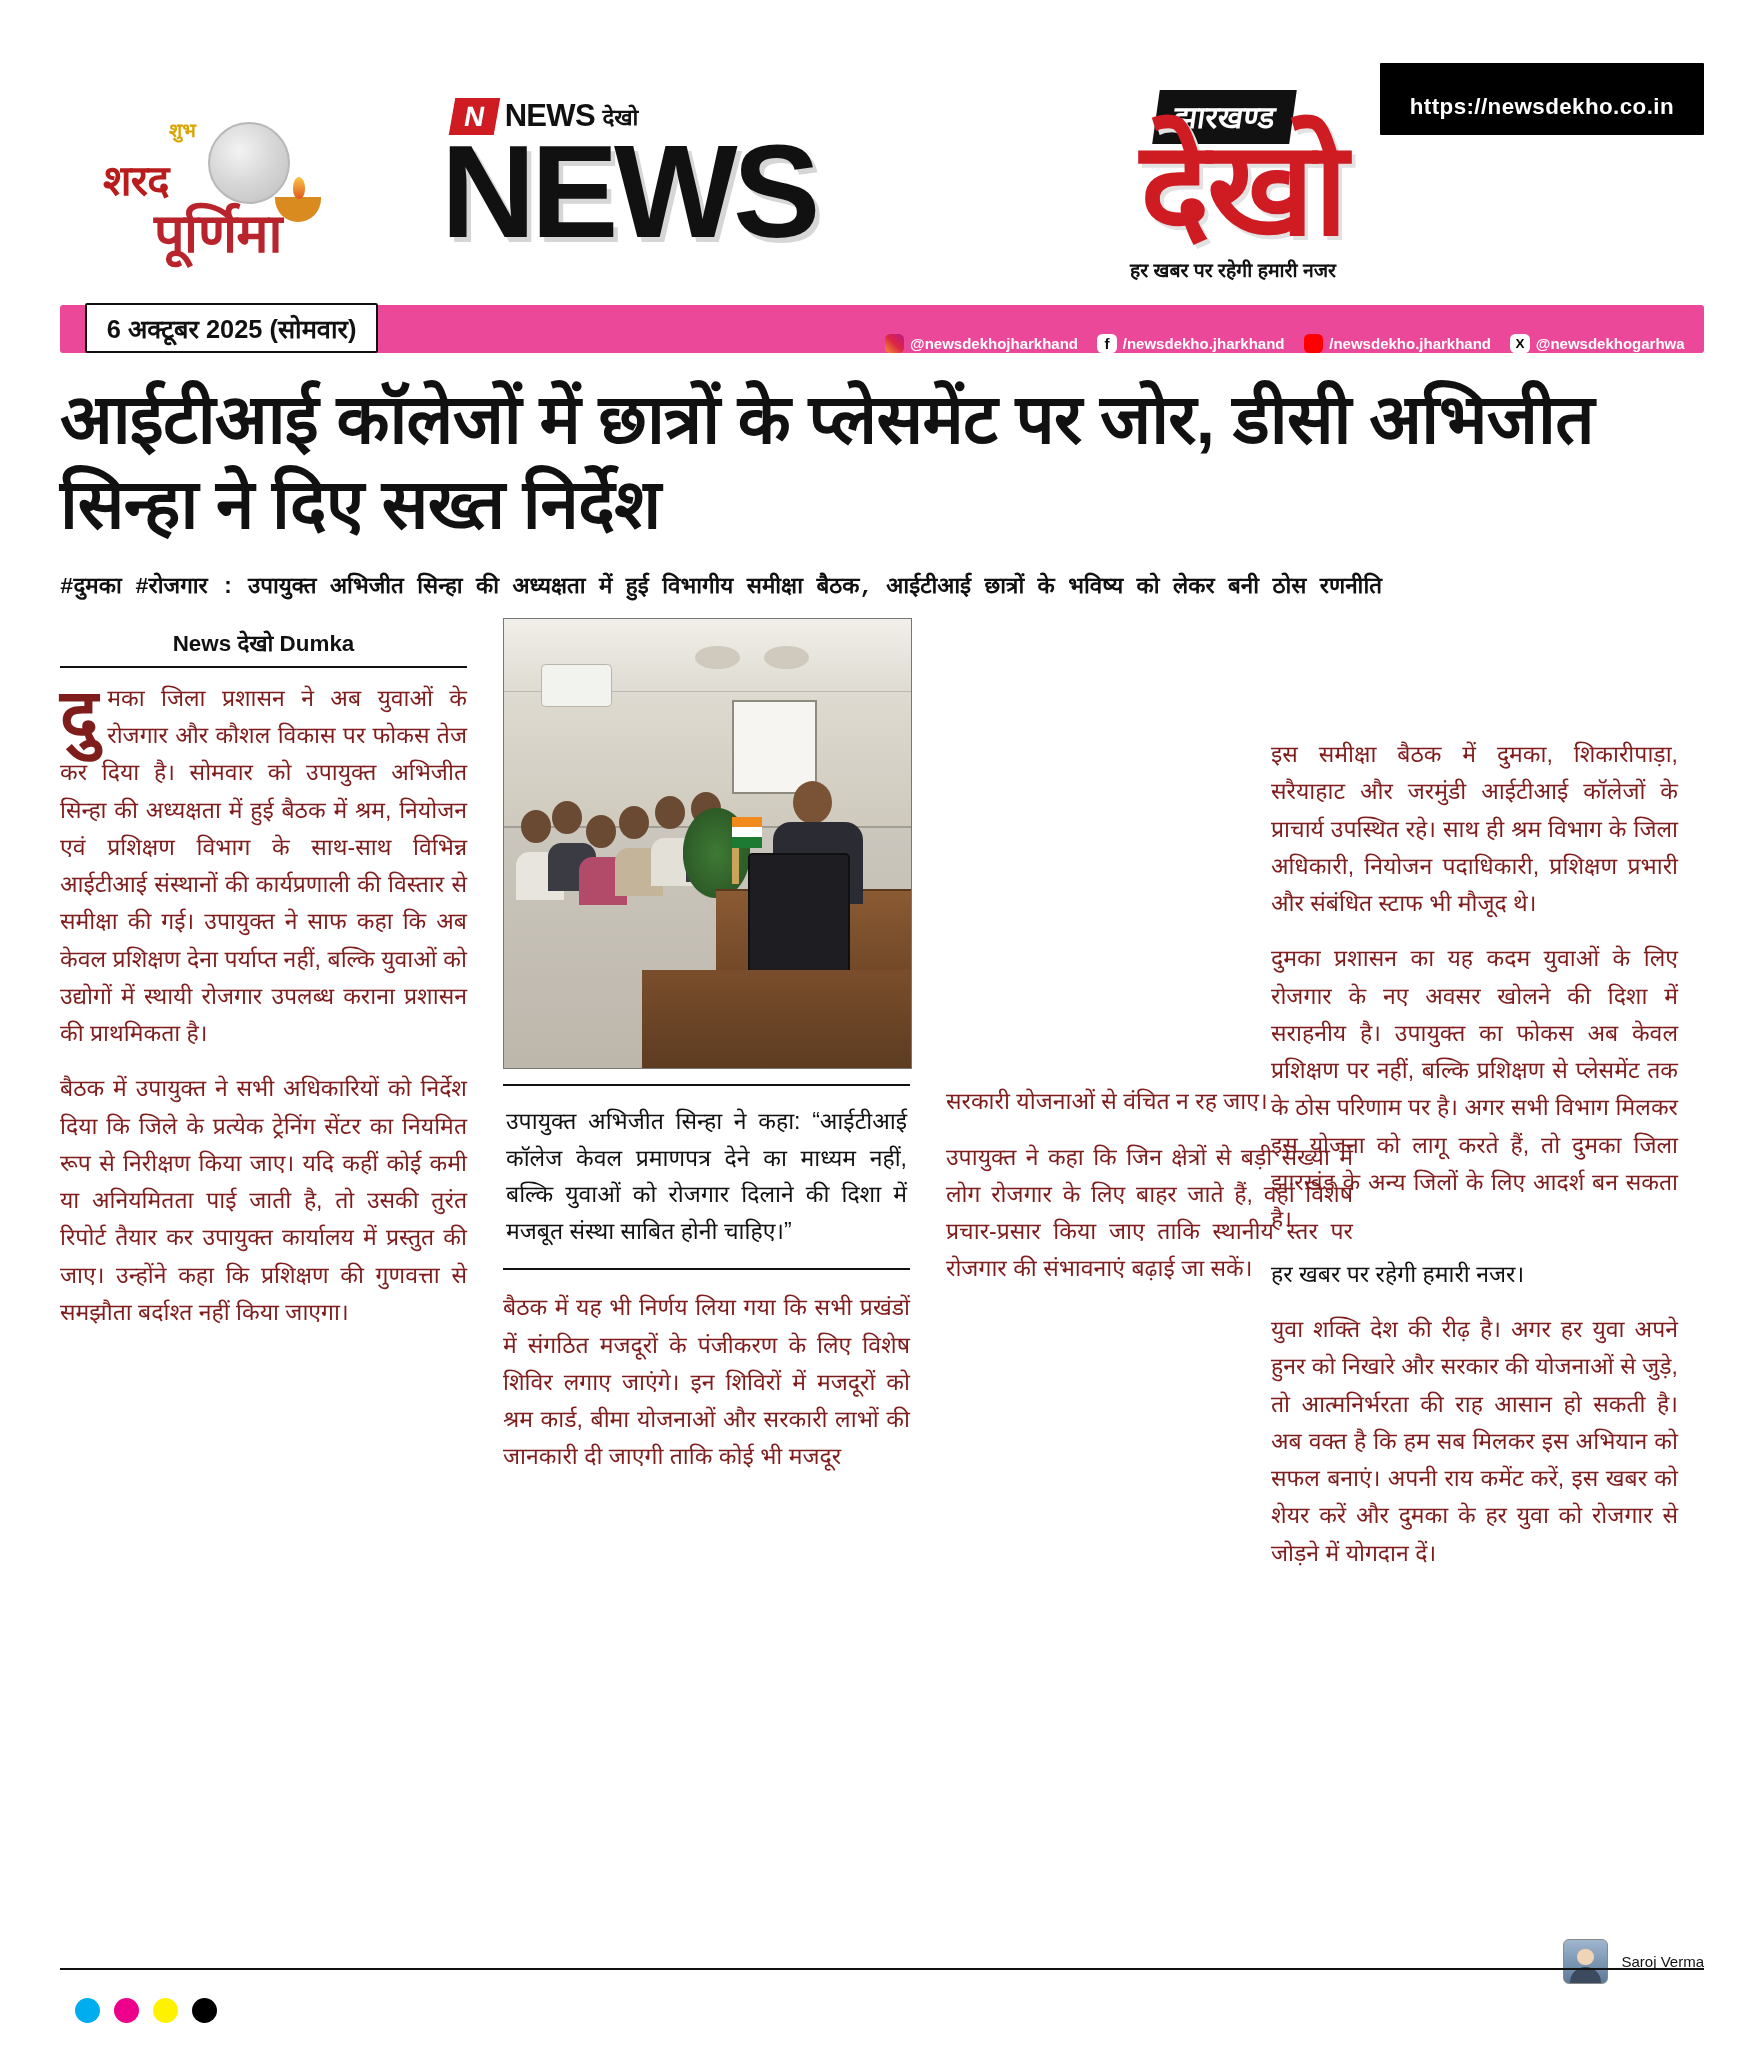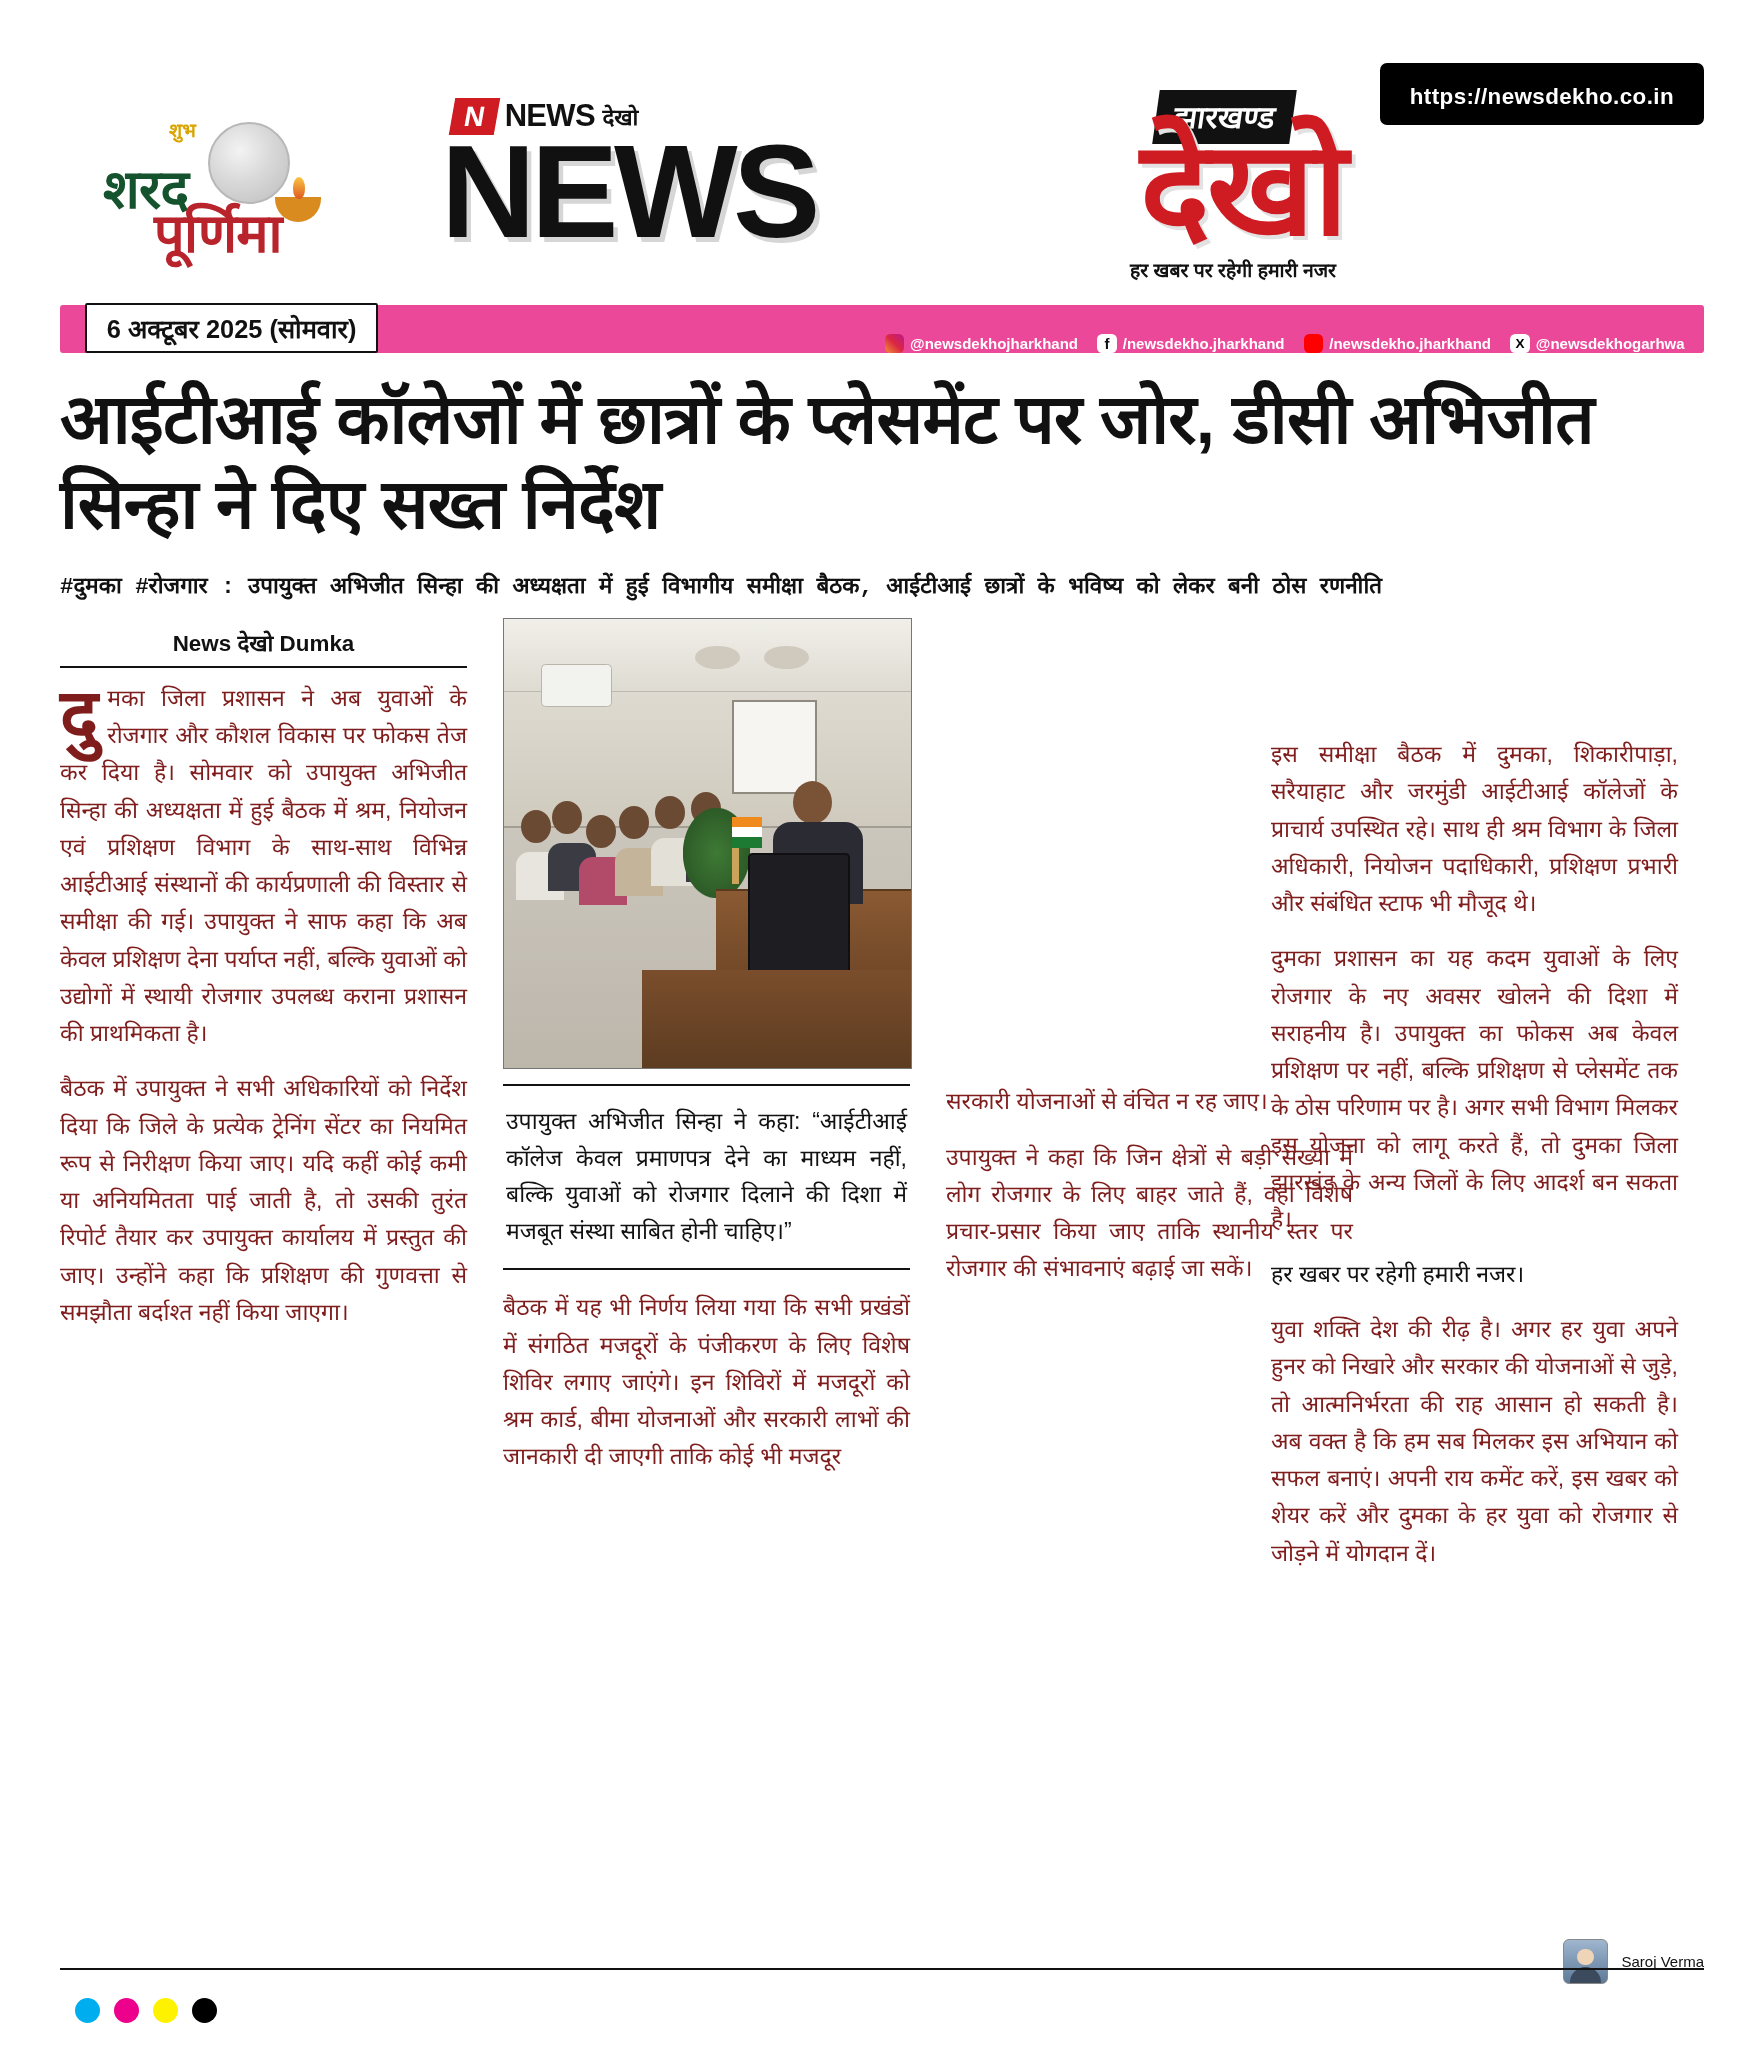--- a/index.html
+++ b/index.html
@@ -32,22 +32,22 @@
   }
   .url-chip {
     position: absolute;
     top: 63px;
     right: 60px;
     background: #000000;
     color: #ffffff;
     font-size: 22.4px;
     font-weight: bold;
     letter-spacing: 0.4px;
-    padding: 21px 30px 15px 30px;
-    border-radius: 7px;
+    padding: 31px 30px 15px 30px;
+    border-radius: 1px;
     font-family: "Liberation Sans", sans-serif;
   }
 
   
   .festival-logo {
     position: absolute;
     left: 97px;
     top: 116px;
     width: 277px;
     height: 142px;
@@ -68,23 +68,23 @@
     left: 72px;
     top: 0px;
     font-size: 19.4px;
     color: #d9a400;
     font-weight: bold;
   }
   .fest-word1 {
     position: absolute;
     left: 6px;
     top: 34px;
-    font-size: 54px;
-    font-weight: bold;
-    color: #14532d;
+    font-size: 42px;
+    font-weight: bold;
+    color: #b91c1c;
     letter-spacing: -0.7px;
   }
   .fest-word2 {
     position: absolute;
     left: 57px;
     top: 78px;
     font-size: 54px;
     font-weight: bold;
     color: #b8232c;
     letter-spacing: -0.7px;

